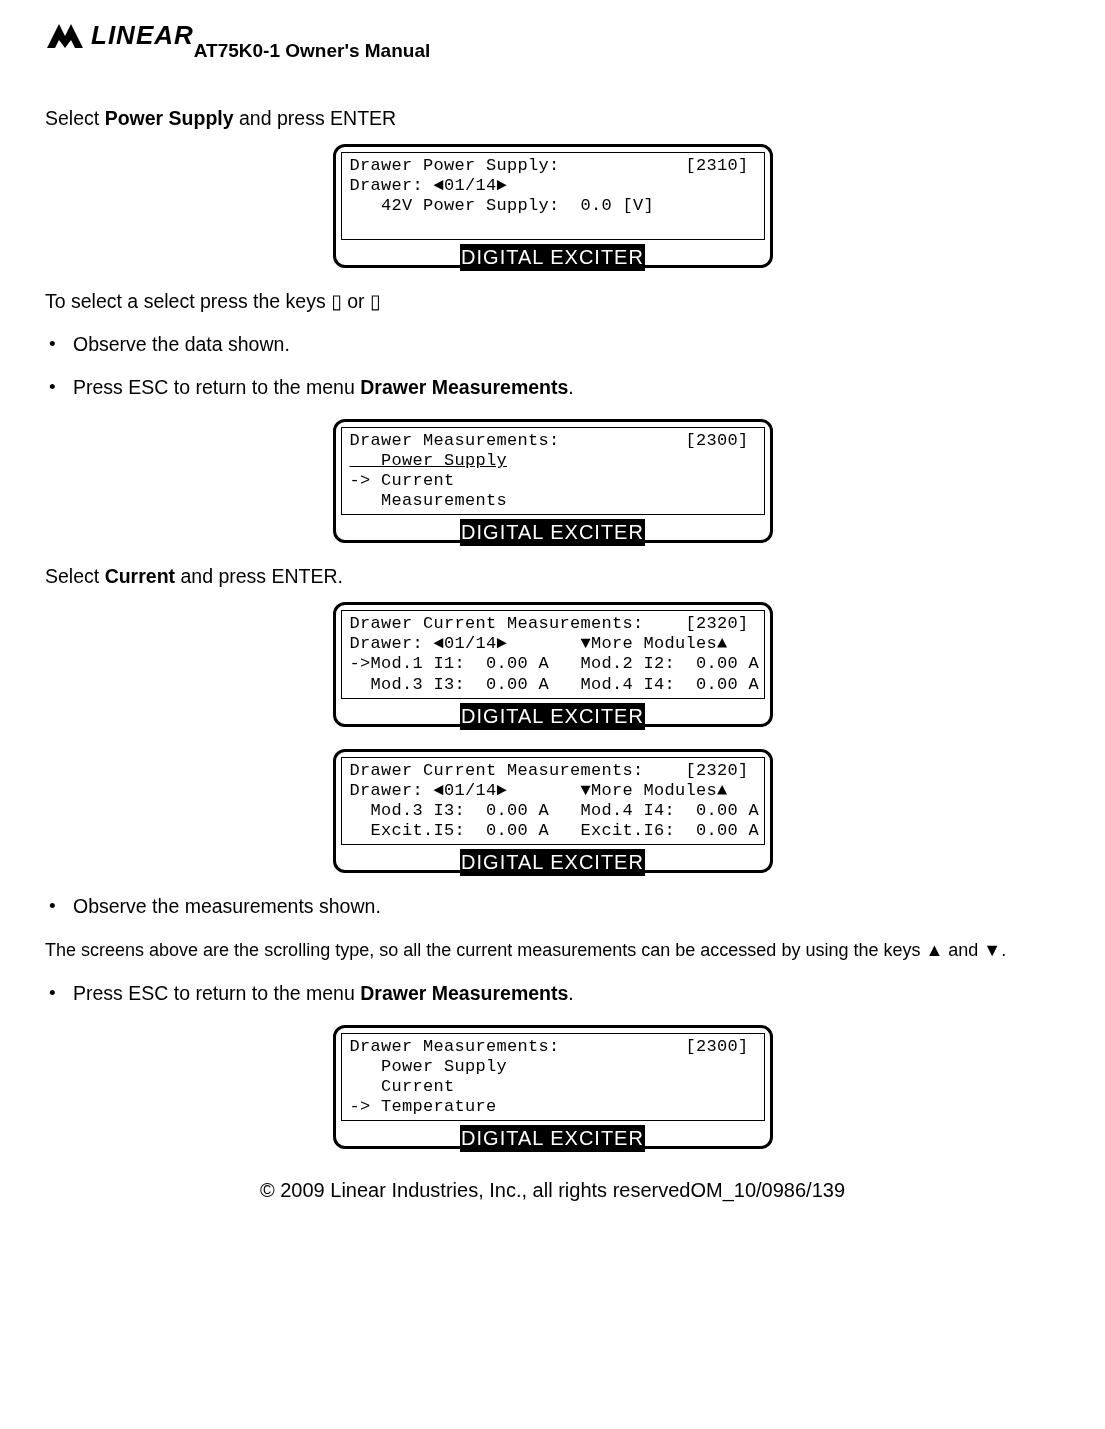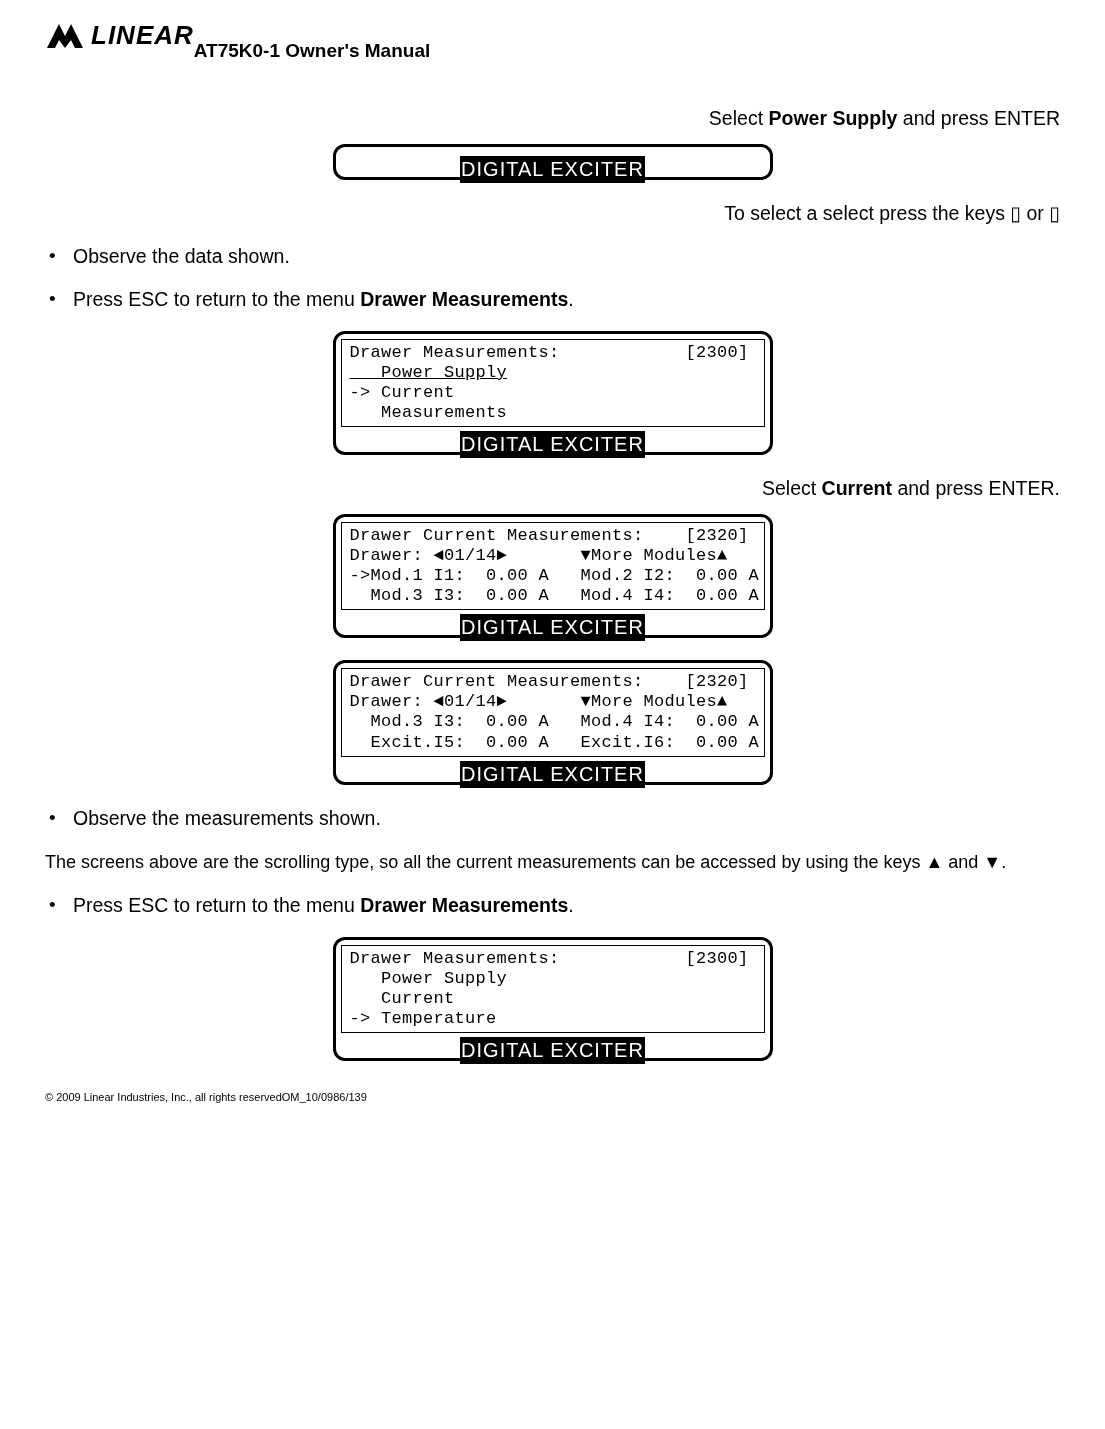--- a/index.html
+++ b/index.html
@@ -37,21 +37,21 @@
       font-weight: bold;
       font-style: italic;
       letter-spacing: 1px;
     }
     .doc-title {
       font-weight: bold;
       font-size: 19px;
       margin-top: 20px;
     }
     .centered-text {
-      text-align: right;
+      text-align: left;
       font-size: 19.5px;
       margin: 10px auto;
     }
     .lcd-wrapper {
       width: 440px;
       margin: 14px auto 22px auto;
     }
     .lcd-outer {
       border: 3px solid #000;
       border-radius: 12px;
@@ -98,22 +98,22 @@
       top: 0;
       font-size: 19px;
     }
     .body-para {
       font-size: 18px;
       margin: 12px 0;
       line-height: 1.35;
     }
     .footer {
       display: flex;
-      justify-content: flex-start;
-      font-size: 11px;
+      justify-content: center;
+      font-size: 20px;
       margin-top: 30px;
     }
     .bold { font-weight: bold; }
     .under { text-decoration: underline; }
   </style>
 </head>
 <body>
 
 <div class="header">
   <div class="logo">
@@ -126,20 +126,24 @@
   </div>
   <div class="doc-title">AT75K0-1 Owner's Manual</div>
 </div>
 
 <div class="centered-text">
   <span>Select </span><span class="bold">Power Supply</span><span> and press ENTER</span>
 </div>
 
 <div class="lcd-wrapper">
   <div class="lcd-outer">
+    <div class="lcd-inner"><span>Drawer Power Supply:            [2310]</span>
+<span>Drawer: ◄01/14►</span>
+<span>   42V Power Supply:  0.0 [V]</span>
+<span> </span></div>
     <div class="lcd-label">DIGITAL EXCITER</div>
   </div>
 </div>
 
 <div class="centered-text">To select a select press the keys ▯ or ▯</div>
 
 <ul class="bullets">
   <li>Observe the data shown.</li>
   <li>
     <span>Press ESC to return to the menu </span><span class="bold">Drawer Measurements</span><span>.</span>

